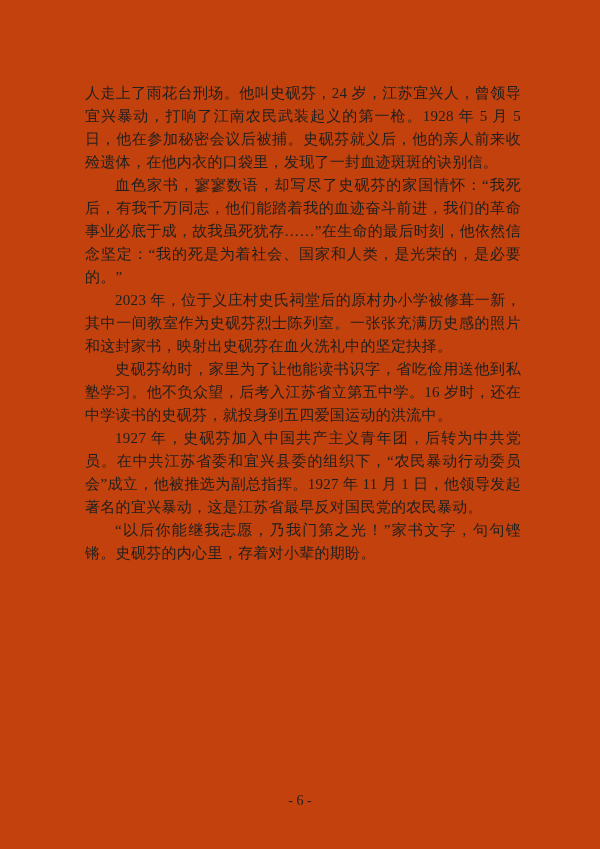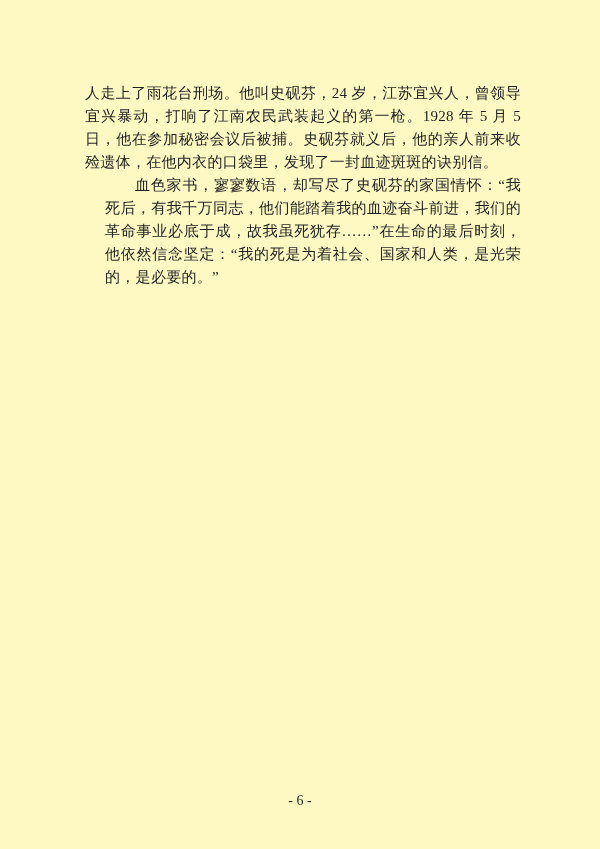--- a/index.html
+++ b/index.html
@@ -4,56 +4,59 @@
 <style>
   html, body {
     margin: 0;
     padding: 0;
     background: #ffffff;
   }
   .page {
     position: relative;
     width: 600px;
     height: 849px;
-    background: #fef9c3;
+    background: #c2410c;
     overflow: hidden;
     font-family: "Liberation Serif", "DejaVu Serif", serif;
     color: #1f1f1f;
   }
   .text-block {
     position: absolute;
     left: 85px;
     top: 82px;
     width: 436px;
     font-size: 15px;
     line-height: 23px;
     text-align: justify;
     text-justify: inter-ideograph;
     letter-spacing: 0.3px;
   }
   .para {
     margin: 0;
   }
   .para.indent {
     text-indent: 2em;
-    margin-left: 20px;
   }
   .page-number {
     position: absolute;
     top: 792px;
     left: 0;
     width: 100%;
     text-align: center;
     font-size: 14px;
     line-height: 18px;
     color: #1f1f1f;
   }
 </style>
 </head>
 <body>
 
 <div class="page">
   <div class="text-block">
     <p class="para">人走上了雨花台刑场。他叫史砚芬，24 岁，江苏宜兴人，曾领导宜兴暴动，打响了江南农民武装起义的第一枪。1928 年 5 月 5 日，他在参加秘密会议后被捕。史砚芬就义后，他的亲人前来收殓遗体，在他内衣的口袋里，发现了一封血迹斑斑的诀别信。</p>
     <p class="para indent">血色家书，寥寥数语，却写尽了史砚芬的家国情怀：“我死后，有我千万同志，他们能踏着我的血迹奋斗前进，我们的革命事业必底于成，故我虽死犹存……”在生命的最后时刻，他依然信念坚定：“我的死是为着社会、国家和人类，是光荣的，是必要的。”</p>
+    <p class="para indent">2023 年，位于义庄村史氏祠堂后的原村办小学被修葺一新，其中一间教室作为史砚芬烈士陈列室。一张张充满历史感的照片和这封家书，映射出史砚芬在血火洗礼中的坚定抉择。</p>
+    <p class="para indent">史砚芬幼时，家里为了让他能读书识字，省吃俭用送他到私塾学习。他不负众望，后考入江苏省立第五中学。16 岁时，还在中学读书的史砚芬，就投身到五四爱国运动的洪流中。</p>
+    <p class="para indent">1927 年，史砚芬加入中国共产主义青年团，后转为中共党员。在中共江苏省委和宜兴县委的组织下，“农民暴动行动委员会”成立，他被推选为副总指挥。1927 年 11 月 1 日，他领导发起著名的宜兴暴动，这是江苏省最早反对国民党的农民暴动。</p>
+    <p class="para indent">“以后你能继我志愿，乃我门第之光！”家书文字，句句铿锵。史砚芬的内心里，存着对小辈的期盼。</p>
   </div>
   <div class="page-number">- 6 -</div>
 </div>
 
 </body></html>

